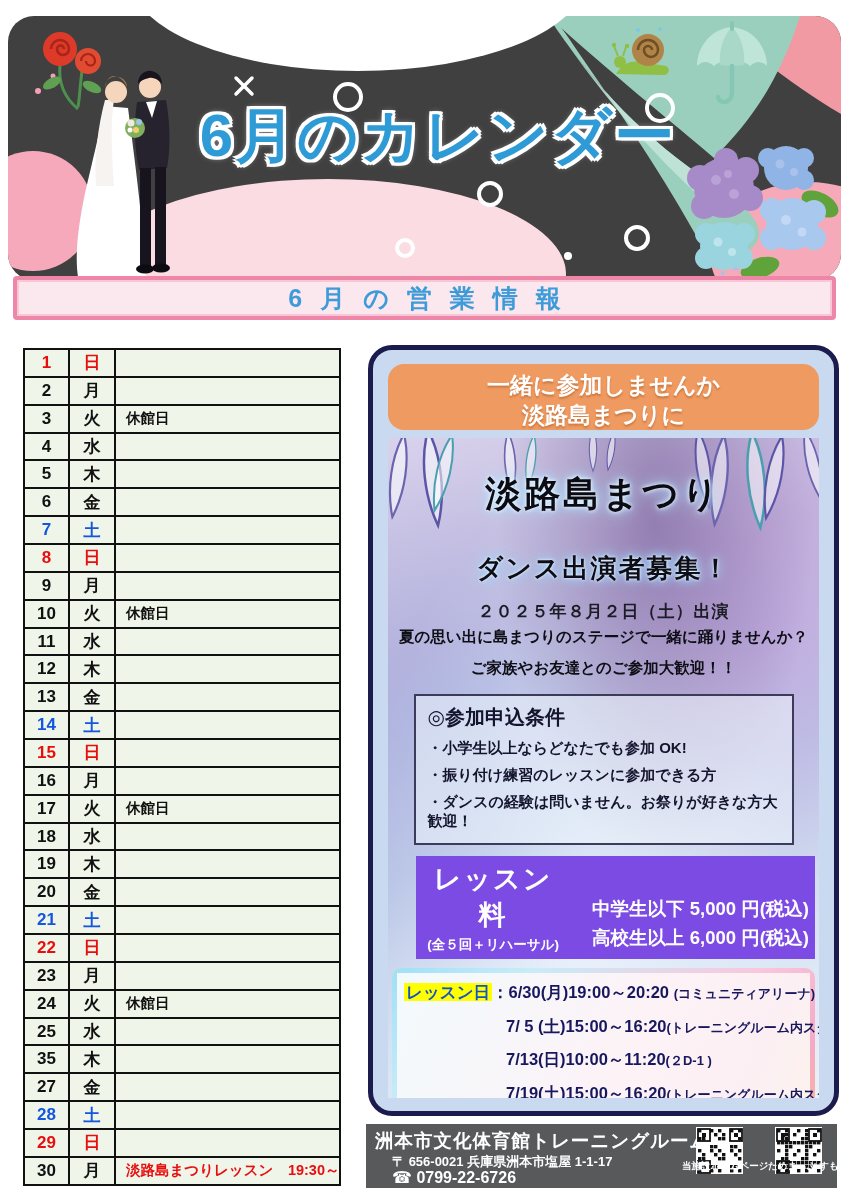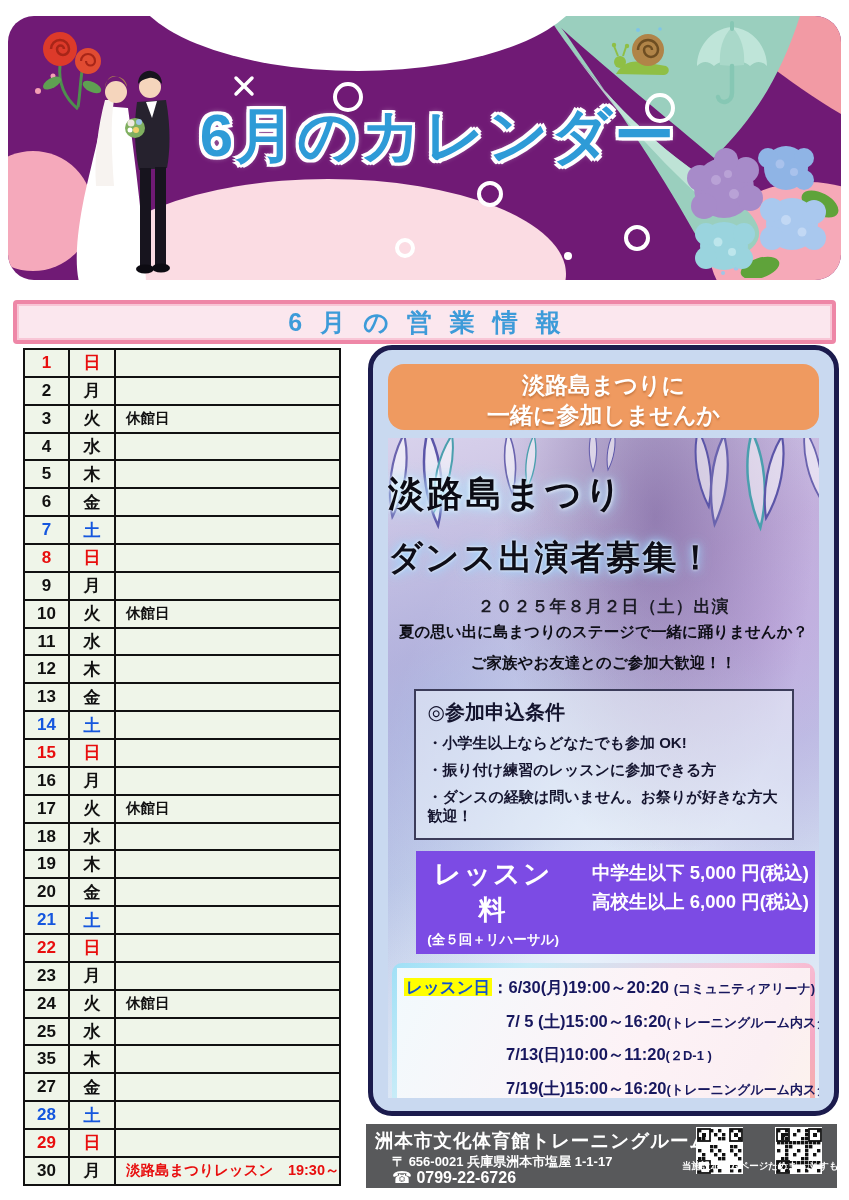--- a/index.html
+++ b/index.html
@@ -1,31 +1,31 @@
 <!DOCTYPE html>
 <html><head>
 <meta charset="utf-8">
 <style>
   html,body{margin:0;padding:0;background:#fff;}
   .page{position:relative;width:849px;height:1200px;background:#fff;overflow:hidden;
         font-family:"Liberation Sans","DejaVu Sans",sans-serif;}
 
   
   .header{position:absolute;left:8px;top:16px;width:833px;height:264px;border-radius:26px;
-          background:#701a75;overflow:hidden;}
+          background:#404040;overflow:hidden;}
   .header svg.deco{position:absolute;left:0;top:0;}
   .header-title{position:absolute;left:150px;top:80px;width:560px;text-align:center;
         font-size:60px;font-weight:bold;color:#2E9BD7;letter-spacing:2px;white-space:nowrap;
         text-shadow:-3px 0 0 #fff,3px 0 0 #fff,0 -3px 0 #fff,0 3px 0 #fff,
                     -3px -3px 0 #fff,3px -3px 0 #fff,-3px 3px 0 #fff,3px 3px 0 #fff,
                     0 0 7px #fff;}
   .icon-abs{position:absolute;}
 
   
-  .info-banner{position:absolute;left:13px;top:300px;width:815px;height:36px;
+  .info-banner{position:absolute;left:13px;top:276px;width:815px;height:36px;
         background:#FBE7EE;border:4px solid #EE87A7;border-radius:4px;
         box-shadow:inset 0 0 0 2px #F8C6D6;
         display:flex;align-items:center;justify-content:center;
         font-size:25px;font-weight:bold;color:#3D9BD9;letter-spacing:18px;text-indent:18px;
         white-space:nowrap;}
 
   
   .calendar{position:absolute;left:23px;top:348px;width:316px;height:838px;
         border-collapse:collapse;table-layout:fixed;background:#EFF5E9;}
   .calendar td{border:2px solid #111;font-weight:bold;font-size:17px;color:#111;
@@ -43,37 +43,37 @@
         text-align:center;padding-top:7px;box-sizing:border-box;line-height:1.3;
         text-shadow:0 2px 2px rgba(140,70,20,.4);}
   .poster{position:absolute;left:15px;top:88px;width:431px;height:660px;overflow:hidden;
         background:
           radial-gradient(ellipse at 62% 12%, rgba(104,78,140,.55), transparent 42%),
           radial-gradient(ellipse at 88% 28%, rgba(196,160,222,.55), transparent 40%),
           radial-gradient(ellipse at 12% 42%, rgba(150,172,224,.45), transparent 48%),
           radial-gradient(ellipse at 45% 75%, rgba(235,243,252,.9), transparent 65%),
           linear-gradient(160deg,#D8D2EC 0%,#C2B6DC 28%,#BCC6E6 55%,#D8E4F4 78%,#EAF0F8 100%);}
   .feathers{position:absolute;left:0;top:0;}
-  .poster-title{position:relative;margin-top:32px;text-align:left;font-size:36px;font-weight:bold;
+  .poster-title{position:relative;margin-top:32px;text-align:center;font-size:36px;font-weight:bold;
         color:#0B0B14;letter-spacing:3px;
         text-shadow:0 0 4px #fff,0 0 10px #AEE4FF,0 0 18px #AEE4FF;}
-  .recruit{position:relative;margin-top:16px;font-size:34px;font-weight:bold;
+  .recruit{position:relative;margin-top:32px;text-align:center;font-size:26px;font-weight:bold;
         color:#0E0E18;letter-spacing:2px;
         text-shadow:0 0 3px #fff,0 0 8px #9FD8FF,0 0 14px #9FD8FF;}
   .event-date{position:relative;margin-top:14px;text-align:center;font-size:17px;font-weight:bold;
         color:#1C1C26;letter-spacing:1px;}
   .pitch{position:relative;text-align:center;font-size:15.5px;font-weight:bold;color:#0E0E16;}
   .pitch.p1{margin-top:4px;} .pitch.p2{margin-top:10px;}
   .conditions{position:relative;margin:15px auto 0;width:352px;border:2px solid #3C3C5A;
         background:rgba(238,245,252,.55);padding:8px 12px 12px;}
   .conditions-title{font-size:20px;font-weight:bold;color:#14142E;}
   .conditions ul{margin:4px 0 0;padding:0;}
   .conditions li{list-style:none;font-size:15px;font-weight:bold;color:#14142E;margin-top:8px;}
   .price{position:relative;margin:11px 4px 0 28px;background:#7C4BE4;color:#fff;display:flex;
-        padding:5px 6px;align-items:flex-start;gap:28px;}
+        padding:5px 6px;align-items:flex-end;gap:28px;}
   .price-left{width:152px;text-align:center;}
   .price-label{font-size:27px;font-weight:bold;letter-spacing:2px;}
   .price-sub{font-size:13.5px;font-weight:bold;margin-top:3px;white-space:nowrap;}
   .price-lines{flex:1;}
   .price-line{font-size:18.5px;font-weight:bold;margin:4px 0;white-space:nowrap;}
   .schedule{position:relative;margin:9px auto 0;width:423px;height:212px;border-radius:10px;
         box-sizing:border-box;padding:5px;
         background:linear-gradient(135deg,#9FE0F6 0%,#C8ECF8 22%,#F8C8DC 58%,#F6A9C4 78%,#F6BA8A 100%);}
   .schedule-inner{width:100%;height:100%;box-sizing:border-box;padding:9px 7px 0;
         background:linear-gradient(115deg,#F2FAFD 0%,#FDF2F6 55%,#FBEFF3 80%,#FDF4EA 100%);}
@@ -389,22 +389,22 @@
         <tr>
           <td class="cal-day">30</td>
           <td class="cal-weekday">月</td>
           <td class="cal-note note-red">淡路島まつりレッスン　19:30～</td>
         </tr>
       </tbody>
   </table>
 
   <div class="flyer">
     <div class="flyer-banner">
+      <span style="display:block">一緒に参加しませんか</span>
       <span style="display:block">淡路島まつりに</span>
-      <span style="display:block">一緒に参加しませんか</span>
     </div>
 
     <div class="poster">
       <svg class="feathers" width="431" height="120" viewBox="0 0 431 120">
         <defs>
             <path id="fe" d="M0,0 C7,18 7,42 0,62 C-7,42 -7,18 0,0 Z"></path>
           </defs>
         <g stroke-width="1.6" fill="rgba(255,255,255,0.55)">
           <use href="#fe" transform="translate(16,-4) rotate(8) scale(1.35)" stroke="#6A63AE"></use>
           <use href="#fe" transform="translate(40,-8) rotate(-6) scale(1.55)" stroke="#5B55A8"></use>

